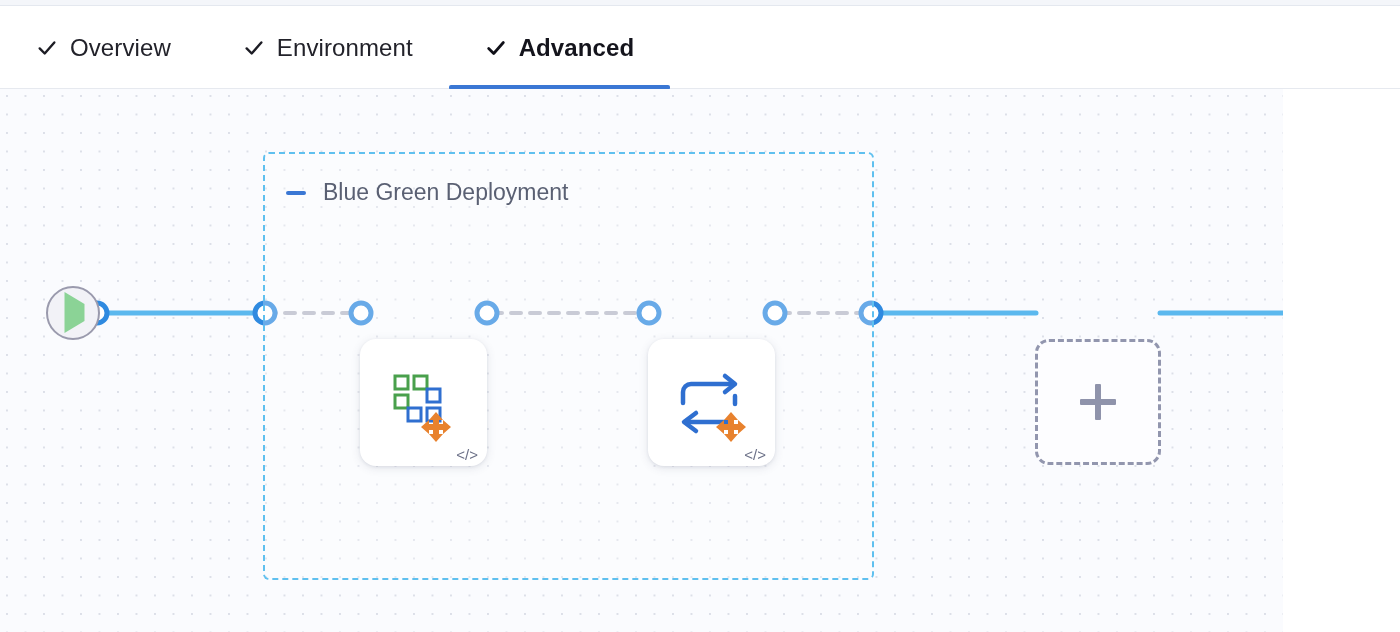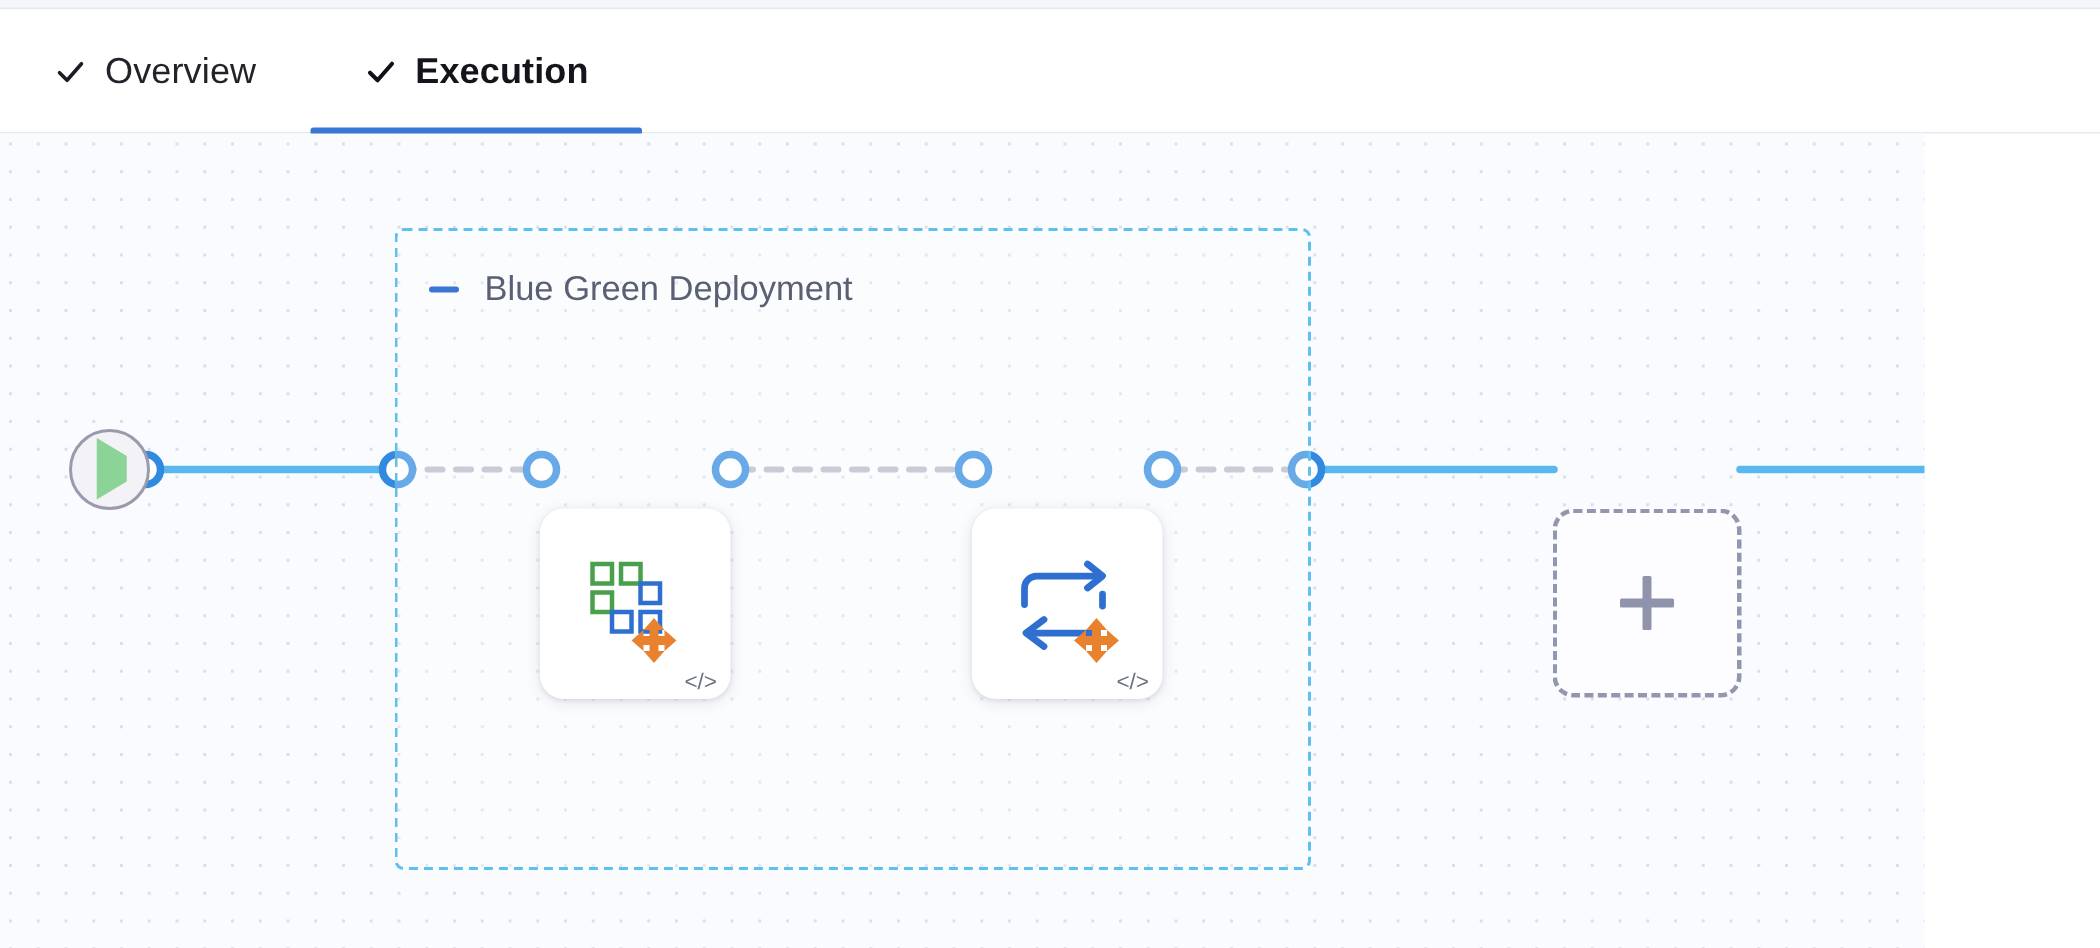--- a/index.html
+++ b/index.html
@@ -275,28 +275,37 @@
         <span class="check">
           <svg viewBox="0 0 24 24" fill="none" stroke="#1c1c24" stroke-width="2.6" stroke-linecap="round" stroke-linejoin="round">
               <path d="M4 12.5 L9.5 18 L20 6"></path>
             </svg>
         </span>
         <span class="tab-label">Overview</span>
 
       </div>
 
 
+      <div class="tab">
+        <span class="check">
+          <svg viewBox="0 0 24 24" fill="none" stroke="#1c1c24" stroke-width="2.6" stroke-linecap="round" stroke-linejoin="round">
+              <path d="M4 12.5 L9.5 18 L20 6"></path>
+            </svg>
+        </span>
+        <span class="tab-label">Environment</span>
+
+      </div>
 
       <div class="tab active">
         <span class="check">
           <svg viewBox="0 0 24 24" fill="none" stroke="#101018" stroke-width="3" stroke-linecap="round" stroke-linejoin="round">
               <path d="M4 12.5 L9.5 18 L20 6"></path>
             </svg>
         </span>
-        <span class="tab-label">Execution</span>
+        <span class="tab-label">Advanced</span>
         <span class="tab-underline"></span>
       </div>
 
 
     </div>
   </div>
 
   <div class="canvas">
 
     <svg class="wires" viewBox="0 0 1400 543">

